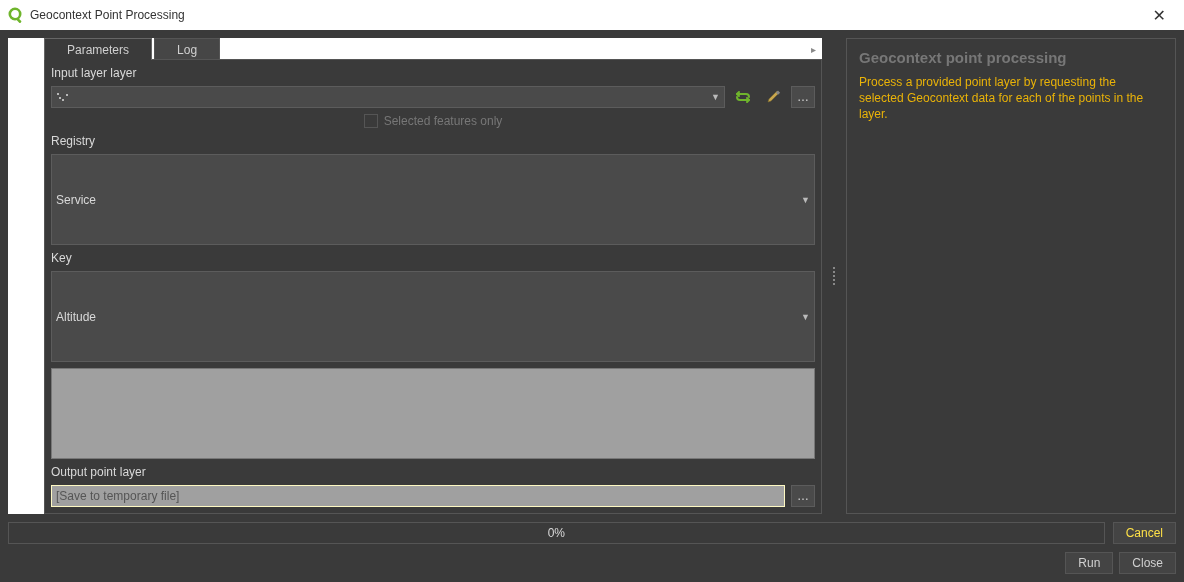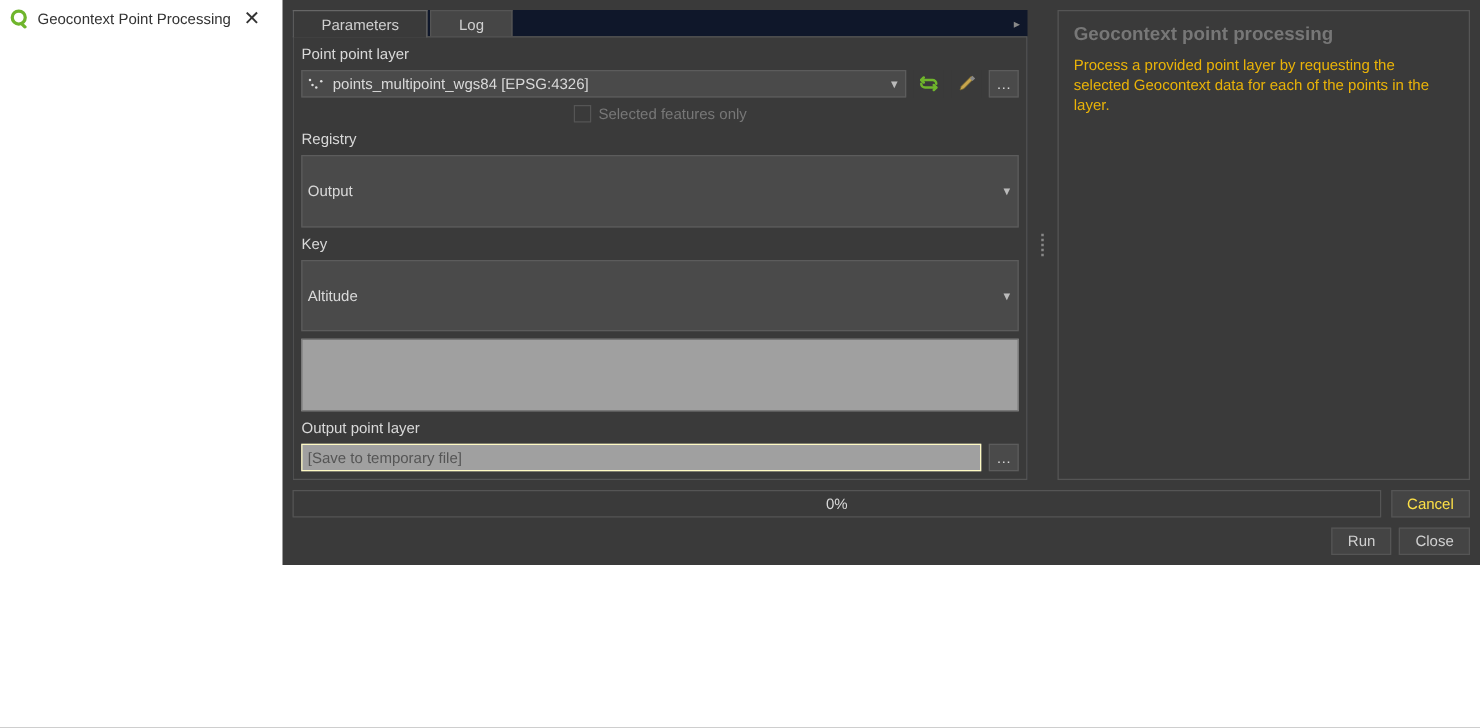--- a/index.html
+++ b/index.html
@@ -1,25 +1,25 @@
 <!DOCTYPE html>
 <html><head>
 <meta charset="utf-8">
 <style>
   * { box-sizing: border-box; margin: 0; padding: 0; font-family: "Segoe UI", Tahoma, sans-serif; font-size: 12px; }
   html, body { width: 1184px; height: 582px; background: #ffffff; overflow: hidden; }
-  .window { width: 1184px; height: 452px; background: #fff; display: flex; flex-direction: row; }
+  .window { width: 1184px; height: 582px; background: #fff; display: flex; flex-direction: column; }
   .titlebar { height: 30px; display: flex; align-items: center; padding: 0 8px; background: #fff; color: #333; }
   .titlebar .logo { width: 16px; height: 16px; margin-right: 6px; display: flex; align-items: center; justify-content: center; }
   .titlebar .title { font-size: 12px; color: #333; }
   .titlebar .spacer { flex: 1; }
   .titlebar .close { font-size: 16px; font-weight: 300; color: #333; padding: 2px 10px; cursor: pointer; }
   .client { flex: 1; background: #3a3a3a; display: flex; flex-direction: column; padding: 8px; gap: 8px; }
   .main-row { flex: 1; display: flex; gap: 8px; overflow: hidden; }
-  .left-panel { flex: 1; background: #0f172a; display: flex; flex-direction: column; position: relative; }
+  .left-panel { flex: 1; background: #ffffff; display: flex; flex-direction: column; position: relative; padding-left: 36px; }
   .tabs { display: flex; height: 22px; position: relative; }
   .tab { padding: 4px 22px; color: #d0d0d0; background: #464646; border: 1px solid #555; border-bottom: none; margin-right: 2px; position: relative; cursor: pointer; }
   .tab.active { background: #3a3a3a; border-color: #666; z-index: 2; }
   .tab-expand { margin-left: auto; color: #888; padding: 4px 6px; cursor: pointer; align-self: center; font-size: 10px; }
   .tab-body { flex: 1; border: 1px solid #555; background: #3a3a3a; padding: 6px; display: flex; flex-direction: column; gap: 6px; color: #d9d9d9; position: relative; margin-top:-1px; }
   .label { font-size: 12px; color: #d9d9d9; }
   .field-row { display: flex; align-items: center; gap: 6px; }
   .select { flex: 1; height: 22px; background: #4a4a4a; border: 1px solid #5c5c5c; display: flex; align-items: center; padding: 0 4px; color: #d9d9d9; position: relative; cursor: pointer; }
   .select .arrow { margin-left: auto; font-size: 9px; color: #bbb; }
   .icon-btn { width: 24px; height: 22px; display: flex; align-items: center; justify-content: center; background: #3a3a3a; cursor: pointer; }
@@ -59,32 +59,31 @@
 
   <div class="client">
     <div class="main-row">
       <div class="left-panel">
         <div class="tabs">
           <div class="tab active"><span>Parameters</span></div>
           <div class="tab"><span>Log</span></div>
           <div class="tab-expand">▸</div>
         </div>
         <div class="tab-body">
-          <div class="label">Point point layer</div>
+          <div class="label">Input layer layer</div>
           <div class="field-row">
             <div class="select">
               <span class="dots-pattern">
                 <svg width="14" height="12" viewBox="0 0 14 12">
                     <circle cx="2" cy="3" r="1" fill="#ddd"></circle>
                     <circle cx="7" cy="9" r="1" fill="#ddd"></circle>
                     <circle cx="11" cy="4" r="1" fill="#ddd"></circle>
                     <circle cx="4" cy="7" r="1" fill="#ddd"></circle>
                   </svg>
               </span>
-              <span>points_multipoint_wgs84 [EPSG:4326]</span>
               <span class="arrow">▼</span>
             </div>
             <div class="icon-btn">
               <svg width="18" height="16" viewBox="0 0 18 16">
                   <path d="M3 5 h9 a3 3 0 0 1 3 3 v0" fill="none" stroke="#6fb52c" stroke-width="2" stroke-linecap="round"></path>
                   <path d="M15 11 h-9 a3 3 0 0 1 -3 -3 v0" fill="none" stroke="#6fb52c" stroke-width="2" stroke-linecap="round"></path>
                   <path d="M3 5 l2 -2 M3 5 l2 2" stroke="#6fb52c" stroke-width="2" fill="none" stroke-linecap="round"></path>
                   <path d="M15 11 l-2 -2 M15 11 l-2 2" stroke="#6fb52c" stroke-width="2" fill="none" stroke-linecap="round"></path>
                 </svg>
             </div>
@@ -97,21 +96,21 @@
             <div class="ddbtn">…</div>
           </div>
 
           <div class="checkbox-row">
             <div class="checkbox"></div>
             <span>Selected features only</span>
           </div>
 
           <div class="label">Registry</div>
           <div class="select">
-            <span>Output</span>
+            <span>Service</span>
             <span class="arrow">▼</span>
           </div>
 
           <div class="label">Key</div>
           <div class="select">
             <span>Altitude</span>
             <span class="arrow">▼</span>
           </div>
 
           <input class="text-input" type="text" value="" style="">

